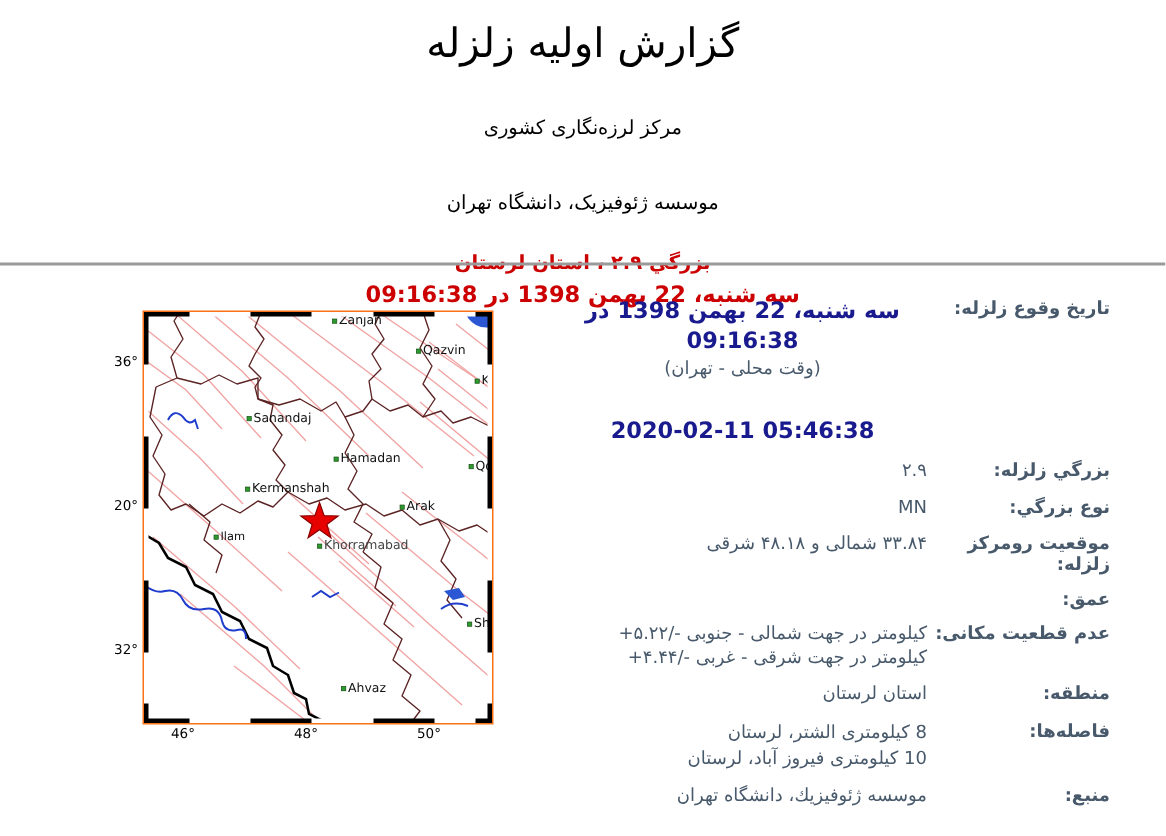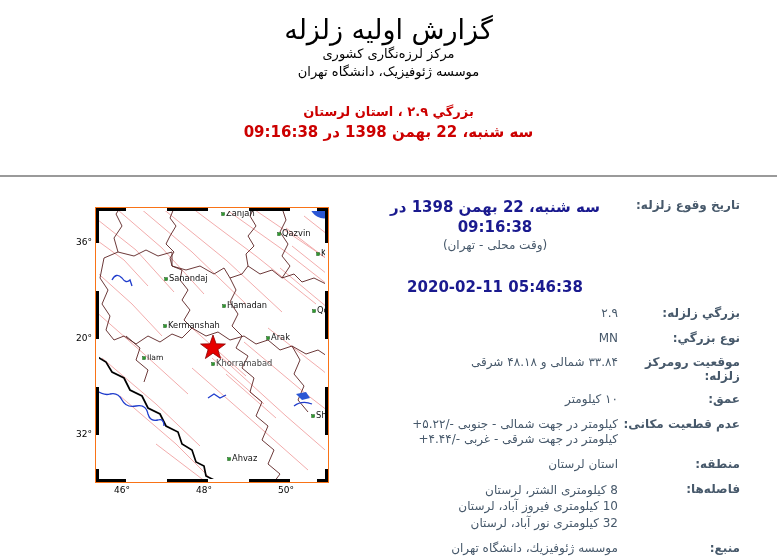--- a/index.html
+++ b/index.html
@@ -4,21 +4,21 @@
 <style>
   html,body{margin:0;padding:0;}
   body{
     width:777px;height:557px;position:relative;overflow:hidden;
     background:#ffffff;direction:rtl;
     font-family:"DejaVu Sans",sans-serif;color:#47596b;
   }
   
   .header{position:absolute;top:0;left:0;right:0;text-align:center;}
   .title{margin-top:14px;font-size:27px;color:#000;}
-  .sub{font-size:13px;color:#000;line-height:1.35;}
+  .sub{font-size:13px;color:#000;line-height:1.35;margin-top:32px;}
   .alert1{margin-top:24px;font-size:13px;font-weight:bold;color:#cc0000;text-align:center;}
   .alert2{margin-top:4px;font-size:15px;font-weight:bold;color:#cc0000;}
   .divider{position:absolute;top:175px;left:0;right:0;border-top:2px solid #9a9a9a;}
   
   .map-wrap{position:absolute;left:72px;top:200px;width:305px;height:300px;direction:ltr;}
   .map-frame{position:absolute;left:23px;top:7px;width:232px;height:274px;
              border:1px solid #f97316;overflow:hidden;background:#fff;}
   .map-frame svg{position:absolute;left:0;top:0;}
   .edge{position:absolute;z-index:5;}
   .edge.h{left:0;width:232px;height:3px;
@@ -183,42 +183,40 @@
     <div class="val">MN</div>
   </div>
 
   <div class="row">
     <div class="lbl">موقعیت رومرکز زلزله:</div>
     <div class="val">۳۳.۸۴ شمالی و ۴۸.۱۸ شرقی</div>
   </div>
 
   <div class="row">
     <div class="lbl">عمق:</div>
-    <div class="val">۱۰ کیلومتر</div>
   </div>
 
   <div class="row">
     <div class="lbl">عدم قطعیت مکانی:</div>
     <div class="val">
       <div class="unc-line"><span>کیلومتر در جهت شمالی - جنوبی</span> <span class="pm">+۵.۲۲/-</span></div>
       <div class="unc-line"><span>کیلومتر  در جهت شرقی - غربی</span> <span class="pm">+۴.۴۴/-</span></div>
     </div>
   </div>
 
   <div class="row">
     <div class="lbl">منطقه:</div>
     <div class="val">استان لرستان</div>
   </div>
 
   <div class="row">
     <div class="lbl">فاصله‌ها:</div>
     <div class="val">
       <div class="dist-line">8 کیلومتری الشتر، لرستان</div>
       <div class="dist-line">10 کیلومتری فیروز آباد، لرستان</div>
-      <div class="dist-line">32 کیلومتری نور آباد، لرستان</div>
     </div>
   </div>
 
   <div class="row">
     <div class="lbl">منبع:</div>
     <div class="val">موسسه ژئوفیزیك، دانشگاه تهران</div>
   </div>
 
 </div>
 

